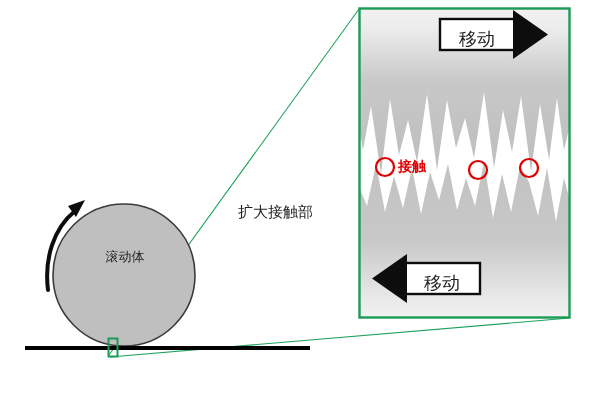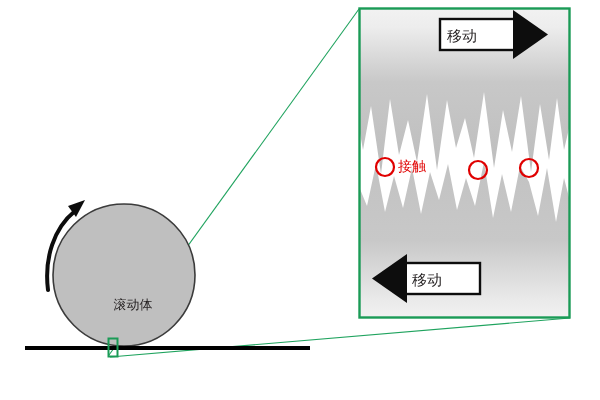--- a/index.html
+++ b/index.html
@@ -12,44 +12,44 @@
   }
   #stage{position:relative;width:600px;height:400px;}
   #stage > svg{position:absolute;left:0;top:0;}
   .lbl{
     position:absolute;
     color:#231f20;
     white-space:nowrap;
     font-family:"DejaVu Sans","Liberation Sans",sans-serif;
   }
   #label-roller{
-    left:88px;top:248px;width:90px;text-align:center;
+    left:80px;top:248px;width:90px;text-align:center;
     font-size:13px;
-    margin-top:48px;
   }
   #label-raceway{
     left:50px;top:366px;width:120px;text-align:center;
     font-size:13px;
   }
   #label-magnified{
     left:238px;top:203px;
     font-size:15px;
   }
   .movelbl{
     position:absolute;
-    font-size:15px;
+    font-size:18px;
     color:#231f20;
     white-space:nowrap;
+    text-align:center;
   }
   #move-top-label{left:447px;top:27px;width:60px;}
   #move-bottom-label{left:412px;top:271px;width:60px;}
   #contact-label{
     position:absolute;left:398px;top:158px;
     font-size:14px;color:#e00000;white-space:nowrap;
-    font-weight:normal;
+    font-weight:bold;
   }
 </style>
 </head>
 <body>
 
 <div id="stage">
 
   <svg width="600" height="400" viewBox="0 0 600 400">
     <defs>
       <linearGradient id="gradTop" x1="0" y1="0" x2="0" y2="1">
@@ -146,20 +146,21 @@
         <circle cx="385" cy="167" r="9" fill="none" stroke="#e00000" stroke-width="2.2"></circle>
         <circle cx="478" cy="170" r="9" fill="none" stroke="#e00000" stroke-width="2.2"></circle>
         <circle cx="529" cy="168" r="9" fill="none" stroke="#e00000" stroke-width="2.2"></circle>
       </g>
     </g>
   </svg>
 
   <div class="lbl" id="label-roller">滚动体</div>
 
 
+  <div class="lbl" id="label-magnified">扩大接触部</div>
 
   <div class="movelbl" id="move-top-label">移动</div>
 
   <div class="movelbl" id="move-bottom-label">移动</div>
 
   <div id="contact-label">接触</div>
 
 </div>
 
 </body></html>

